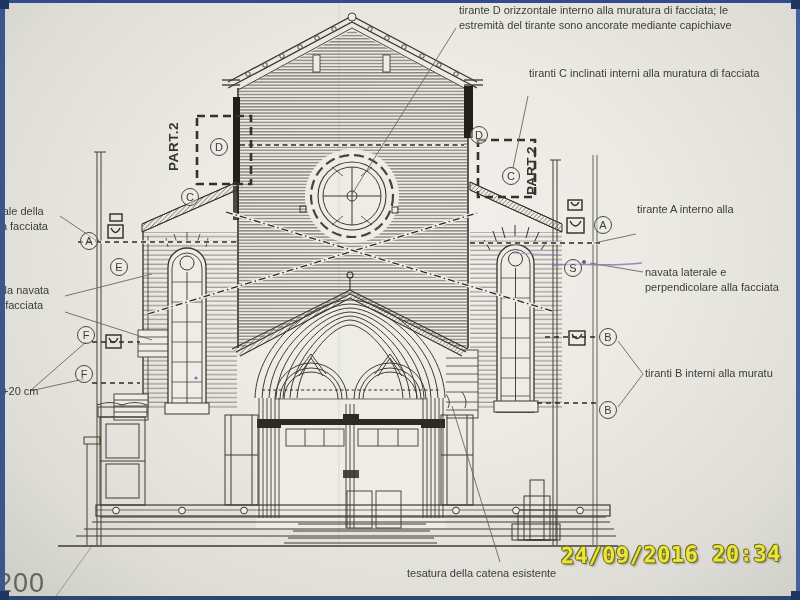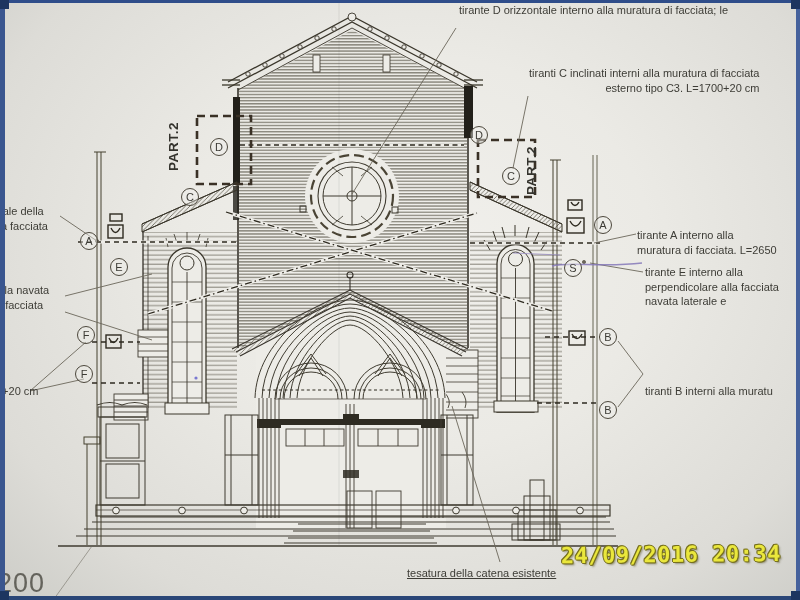--- a/index.html
+++ b/index.html
@@ -377,49 +377,47 @@
 
   <g fill="none">
     <path d="M552,266 C570,261 600,268 642,263" stroke="#8578b8" stroke-width="1.6" opacity="0.85"></path>
     <path d="M513,253 L560,255" stroke="#9b90c4" stroke-width="1.2" opacity="0.8"></path>
     <circle cx="196" cy="378" r="1.6" fill="#4848c8" opacity="0.7"></circle>
   </g>
 </svg>
 
 <div class="ann" style="left:459px;top:3px;">
   <div>tirante D orizzontale interno alla muratura di facciata;  le</div>
-</div>
-<div class="ann" style="left:529px;top:66px;text-align:right;">
+  <div>estremità del tirante sono ancorate mediante capichiave</div>
+</div>
+<div class="ann" style="left:529px;top:66px;">
   <div>tiranti C inclinati interni alla muratura di facciata</div>
-  <div>esterno tipo C3. L=1700+20 cm</div>
 </div>
 <div class="ann" style="left:-4px;top:204px;">
   <div>trale della</div>
   <div>lla facciata</div>
 </div>
 <div class="ann" style="left:-4px;top:283px;">
   <div>ella navata</div>
   <div>a facciata</div>
 </div>
 <div class="ann" style="left:-4px;top:384px;">
   <div>0+20 cm</div>
 </div>
-<div class="ann" style="left:637px;top:228px;">
+<div class="ann" style="left:637px;top:202px;">
   <div>tirante A  interno alla</div>
-  <div>muratura di facciata. L=2650</div>
 </div>
 <div class="ann" style="left:645px;top:265px;">
-  <div>tirante E interno alla</div>
+  <div>navata laterale e</div>
   <div>perpendicolare alla facciata</div>
-  <div>navata laterale e</div>
-</div>
-<div class="ann" style="left:645px;top:384px;">
+</div>
+<div class="ann" style="left:645px;top:366px;">
   <div>tiranti B  interni alla muratu</div>
 </div>
-<div class="ann" style="left:407px;top:566px;text-decoration:underline;">
+<div class="ann" style="left:407px;top:566px;">
   <div>tesatura della catena esistente</div>
 </div>
 
 <div class="part2" style="left:181px;top:156px;">PART.2</div>
 <div class="part2" style="left:539px;top:180px;">PART.2</div>
 
 <div class="marker" style="left:80px;top:232px;">A</div>
 <div class="marker" style="left:110px;top:258px;">E</div>
 <div class="marker" style="left:77px;top:326px;">F</div>
 <div class="marker" style="left:75px;top:365px;">F</div>

